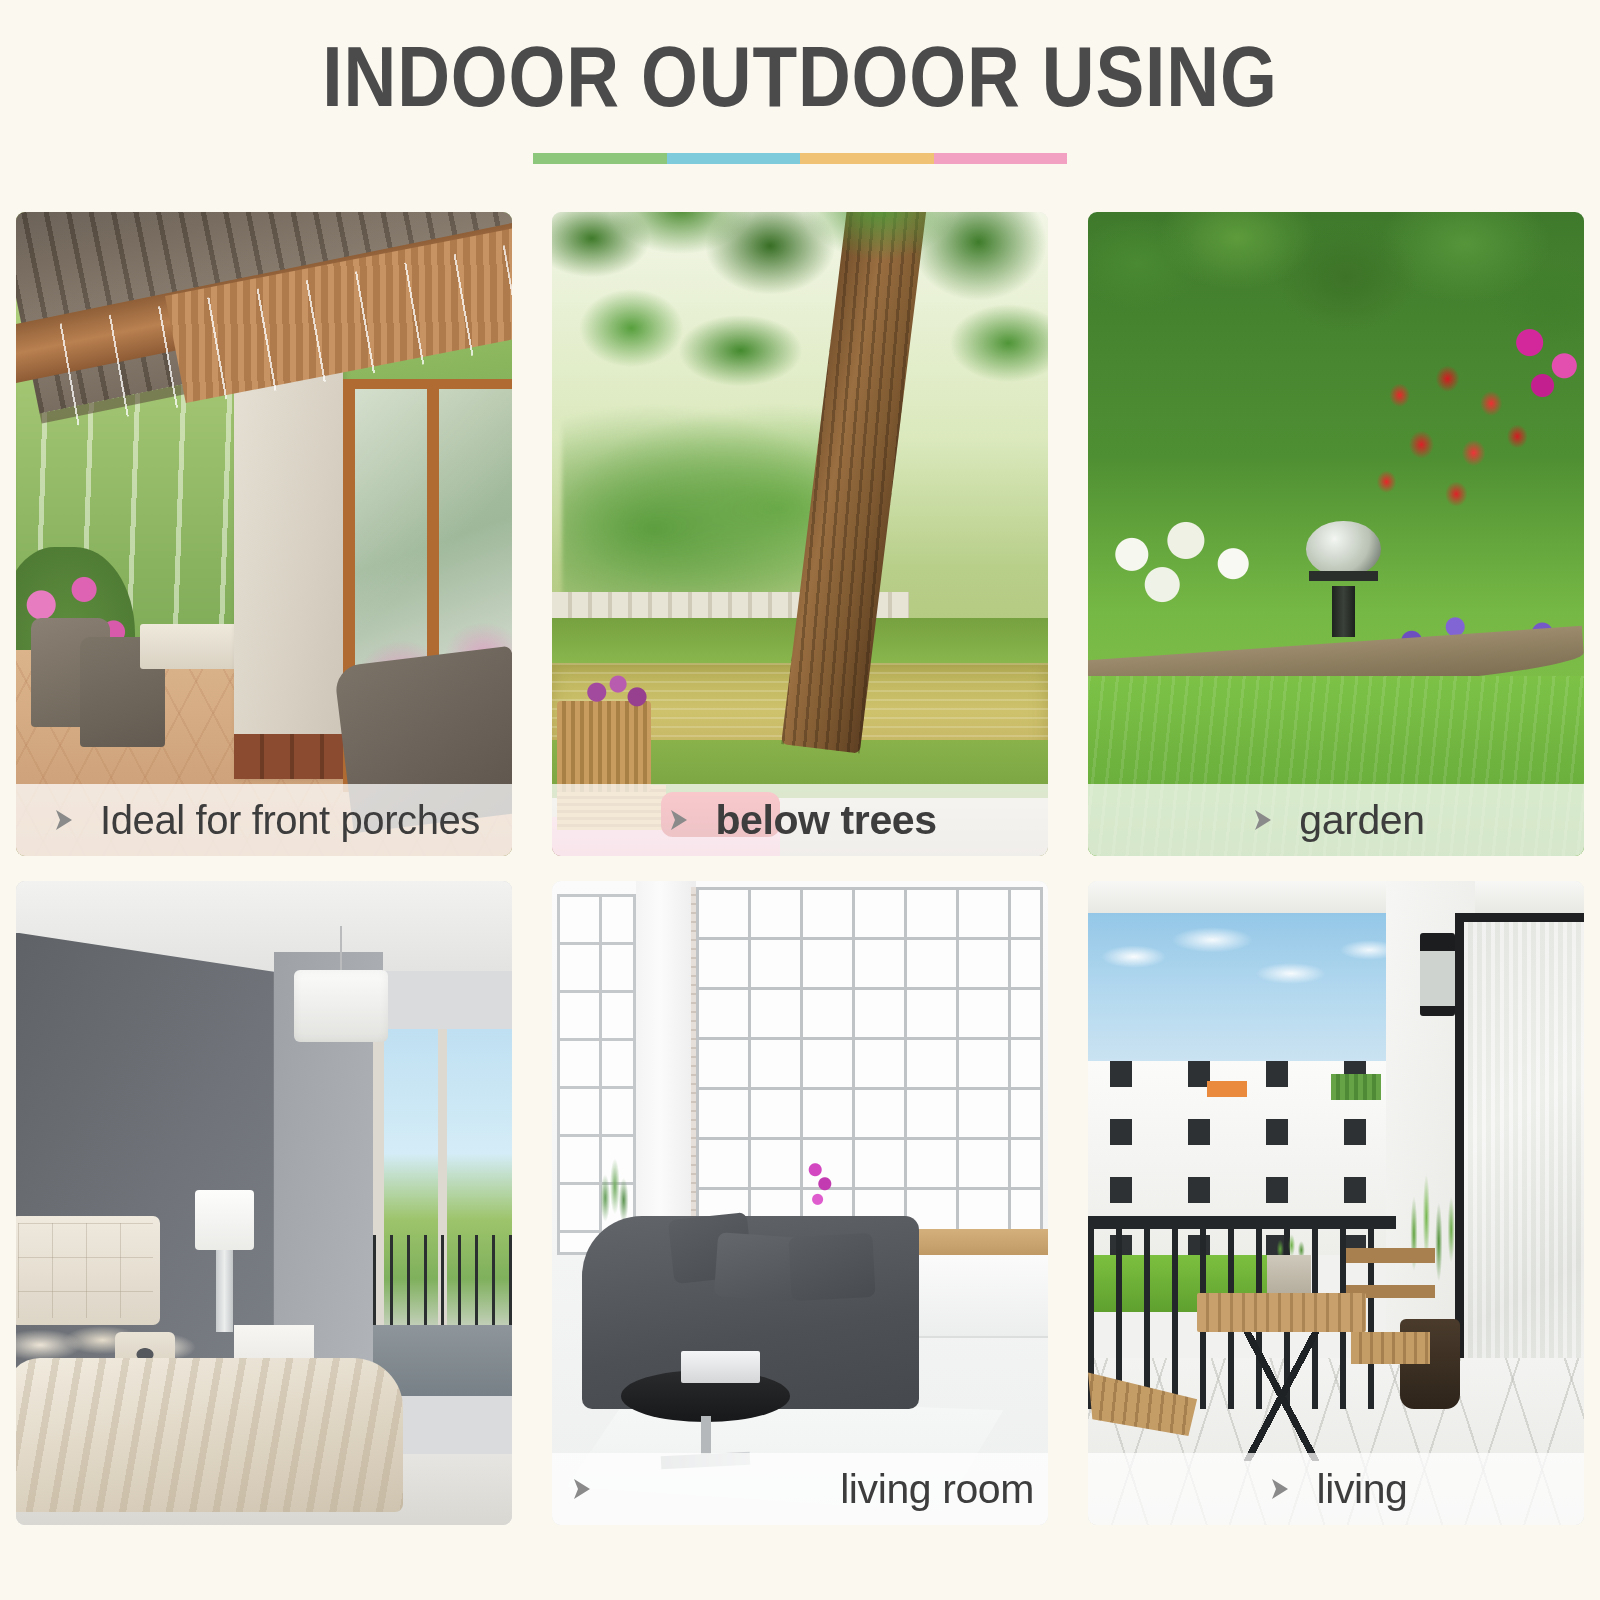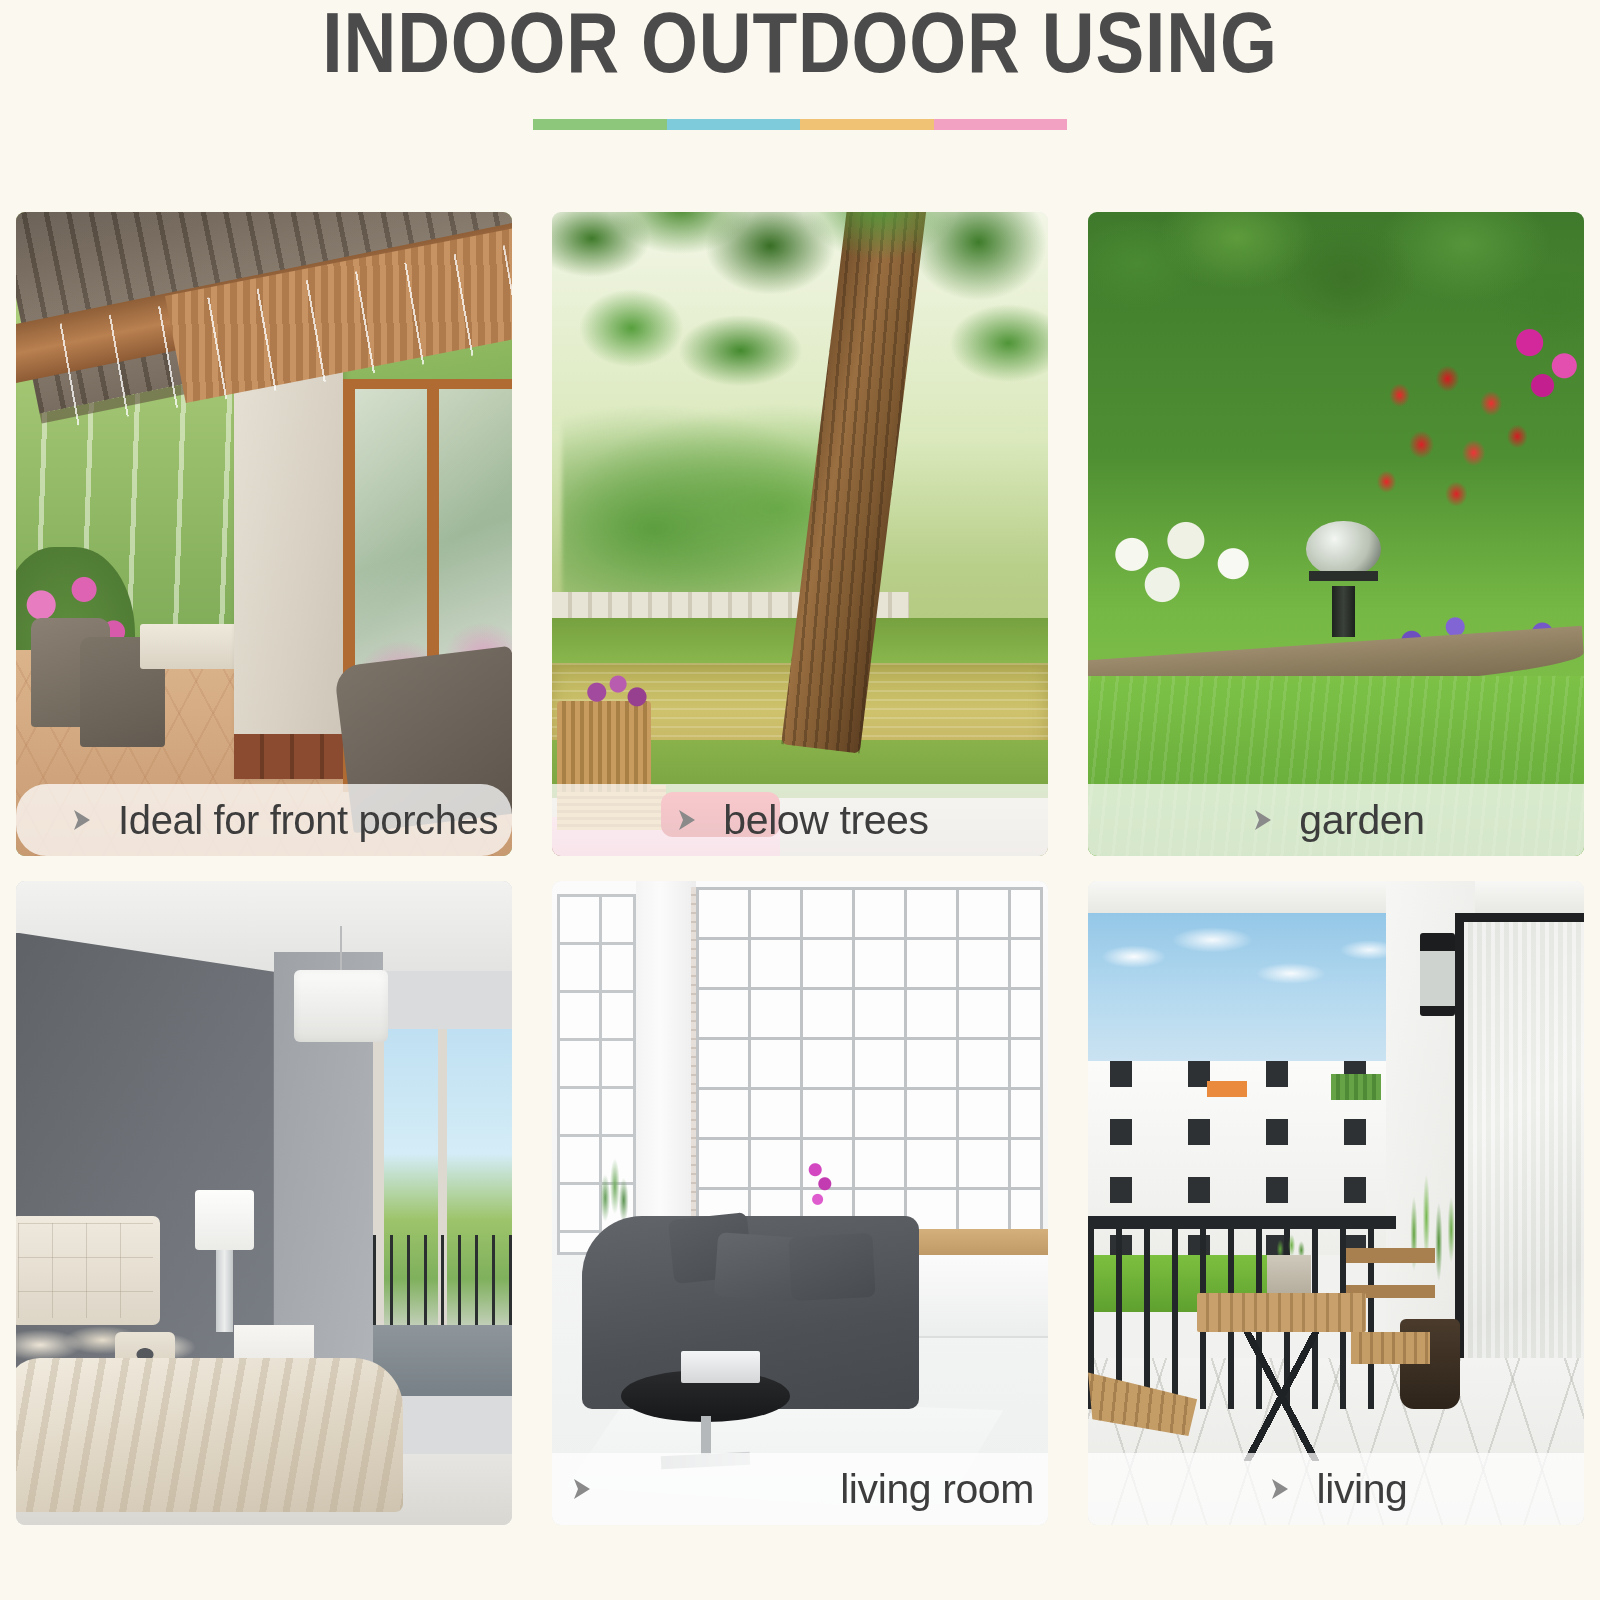--- a/index.html
+++ b/index.html
@@ -5,21 +5,21 @@
   * { margin:0; padding:0; box-sizing:border-box; }
   html, body { width:1600px; height:1600px; }
   body {
     background:#FBF8F0;
     font-family:"Liberation Sans", sans-serif;
     overflow:hidden;
   }
   .page { position:relative; width:1600px; height:1600px; background:#FBF8F0; }
 
   
-  .header { text-align:center; }
+  .header { padding-top:34px; text-align:center; }
   .page-title {
     font-family:"Liberation Sans", sans-serif;
     font-weight:bold;
     font-size:85px;
     line-height:1.02;
     letter-spacing:1px;
     color:#4B4B4B;
     transform:scaleX(0.86);
     transform-origin:center center;
     white-space:nowrap;
@@ -59,21 +59,21 @@
     position:absolute;
     left:0; right:0; bottom:0;
     height:72px;
     background:rgba(255,255,255,0.74);
     display:flex;
     align-items:center;
     justify-content:center;
     gap:16px;
     padding:0 14px;
   }
-  .caption-bar.left { justify-content:flex-end; padding-left:14px;border-radius:31px; }
+  .caption-bar.left { justify-content:center; padding-left:14px; }
   .chev { flex:0 0 auto; display:block; }
   .caption-text {
     font-family:"Liberation Sans", sans-serif;
     font-size:41px;
     font-weight:normal;
     color:#3D3D3D;
     letter-spacing:-0.4px;
     white-space:nowrap;
     line-height:1;
   }
@@ -486,21 +486,21 @@
           <div class="p2-canopy"></div>
         <div class="p2-bench"></div>
           <div class="p2-basket"></div>
           <div class="p2-flowers"></div>
         <div class="p2-cushion"></div>
       </div>
       <div class="caption-bar" style="background: rgba(255, 255, 255, 0.74);">
         <svg class="chev" width="36" height="36" viewBox="0 0 36 36">
           <path d="M8 8 L24 18 L8 28 L12 18 Z" fill="#8A8A8A"></path>
         </svg>
-        <span class="caption-text" style="color: rgb(61, 61, 61);">below trees</span>
+        <span class="caption-text" style="color: rgb(61, 61, 61); font-weight: bold;">below trees</span>
       </div>
     </div>
 
     <div class="card">
       <div class="photo">
         <div class="p3-bg"></div>
           <div class="p3-shrub"></div>
         <div class="p3-magenta"></div>
           <div class="p3-tulips"></div>
           <div class="p3-white"></div>

